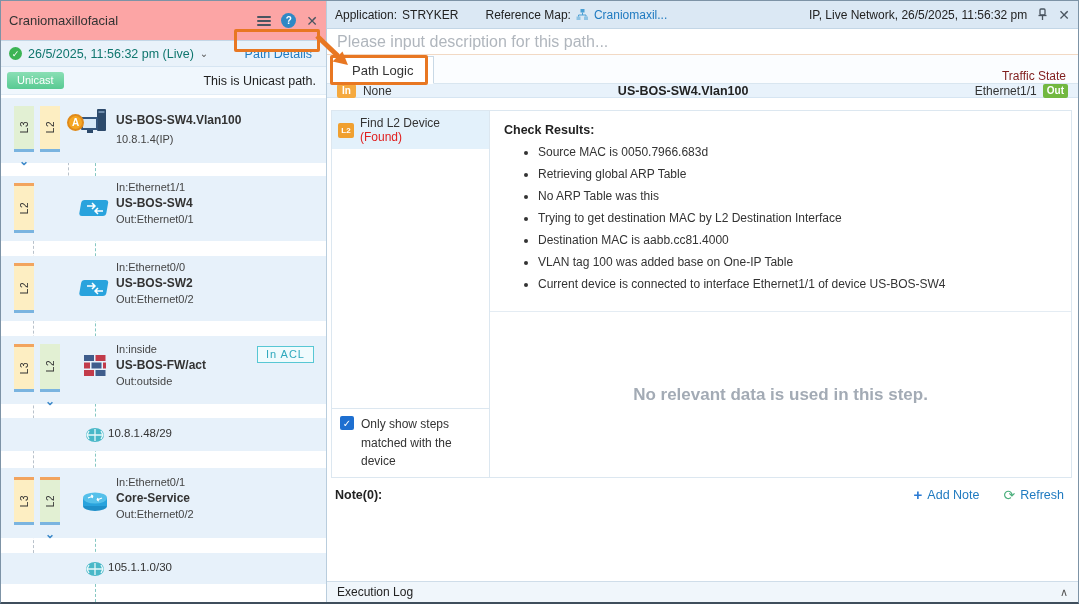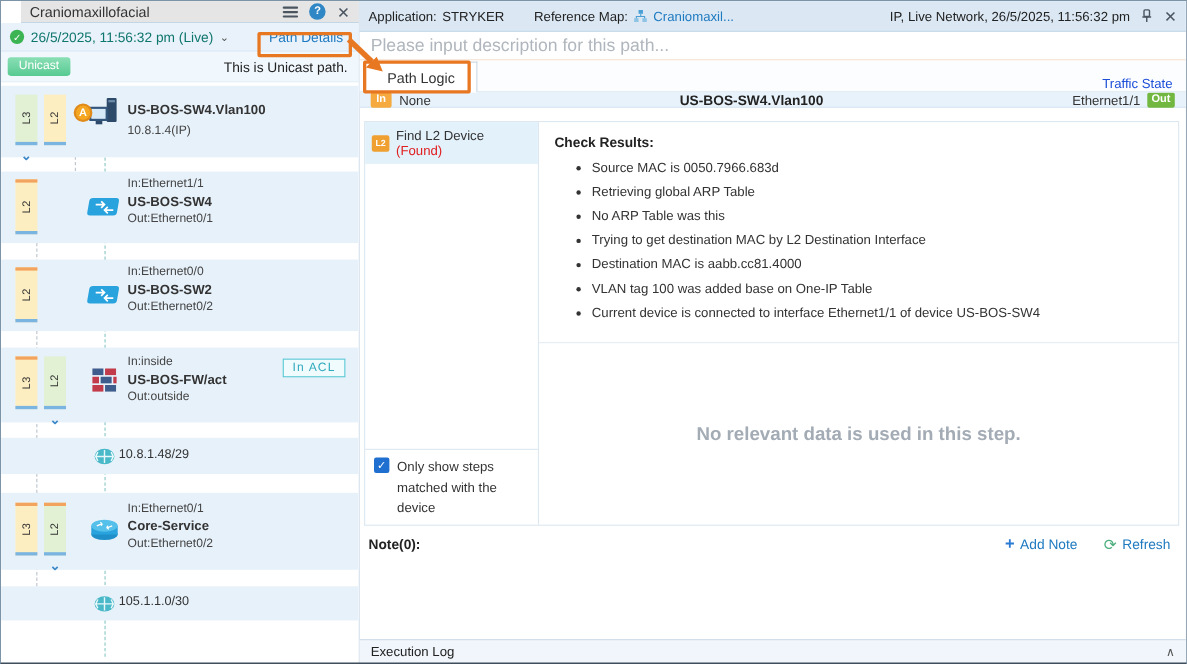--- a/index.html
+++ b/index.html
@@ -1,21 +1,21 @@
 <!DOCTYPE html>
 <html><head>
 <meta charset="utf-8">
 <style>
   * { margin:0; padding:0; box-sizing:border-box; }
   html,body { width:1079px; height:604px; font-family:"Liberation Sans", sans-serif; background:#fff; overflow:hidden; }
   .window { position:relative; width:1079px; height:604px; border:1px solid #7d93a6; border-bottom:2px solid #3f4e5c; background:#fff; display:flex; }
 
   
   .left-panel { width:326px; height:100%; border-right:1px solid #b9cddd; display:flex; flex-direction:column; background:#fff; }
-  .lp-titlebar { height:20px; background:#e5e5e5; border-bottom:1px solid #c3d6e6; display:flex; align-items:center; padding:0 8px;margin-left:18px; }
+  .lp-titlebar { height:40px; background:#fca5a5; border-bottom:1px solid #c3d6e6; display:flex; align-items:center; padding:0 8px; }
   .lp-title { font-size:13px; color:#333; flex:1; }
   .tb-icons { display:flex; align-items:center; gap:10px; }
   .icon-menu { width:14px; display:flex; flex-direction:column; gap:2px; cursor:pointer; }
   .icon-menu span { height:2px; background:#4a5560; border-radius:1px; }
   .icon-help { width:15px; height:15px; border-radius:50%; background:#2f88c5; color:#fff; font-size:10px; font-weight:bold; display:flex; align-items:center; justify-content:center; cursor:pointer; }
   .icon-close { font-size:14px; color:#4a5560; cursor:pointer; line-height:1; }
   .lp-timebar { height:26px; background:#e9f2fa; border-bottom:1px solid #d6e5f2; display:flex; align-items:center; padding:0 8px; gap:6px; }
   .check-circle { width:13px; height:13px; border-radius:50%; background:#3cb454; color:#fff; font-size:9px; display:flex; align-items:center; justify-content:center; }
   .lp-timestamp { font-size:12.5px; color:#0f766e; cursor:pointer; }
   .caret { font-size:10px; color:#555; }
@@ -52,21 +52,21 @@
   .rp-right { margin-left:auto; display:flex; align-items:center; gap:10px; }
   .maplink { color:#1f7ac0; cursor:pointer; }
   .icon-pin { cursor:pointer; display:flex; }
   .rp-desc { height:26px; background:#fff; border-bottom:1px solid #f2d9c4; display:flex; align-items:center; padding:0 10px; }
   .rp-desc input { border:none; outline:none; width:100%; font-size:16px; color:#555; font-family:"Liberation Sans",sans-serif; background:transparent; }
   .rp-desc input::placeholder { color:#b0b6bd; }
   .rp-tabs { height:29px; background:#fbfdff; border-bottom:1px solid #d9e6f0; display:flex; align-items:flex-end; padding-left:4px; position:relative; }
   .tab { height:28px; display:flex; align-items:center; justify-content:center; font-size:13px; cursor:pointer; padding:0 20px; }
   .tab.active { background:#fff; color:#333; border:1px solid #c9d9e6; border-bottom:1px solid #fff; margin-bottom:-1px; z-index:1; }
   .tab.inactive { background:#f4f8fb; color:#444; border:1px solid #d5e2ec; border-left:none; }
-  .traffic-state { margin-left:auto; align-self:center; font-size:12px; color:#1d4ed8; padding-right:12px; cursor:pointer;margin-top:13px; }
+  .traffic-state { margin-left:auto; align-self:center; font-size:12px; color:#7f1d1d; padding-right:12px; cursor:pointer;margin-top:13px; }
   .rp-stepbar { height:14px; background:#e8f2fb; border-bottom:1px solid #d6e5f2; display:flex; align-items:center; padding:0 10px; }
   .badge-in { background:#f5a93f; color:#fff; font-size:10px; font-weight:bold; border-radius:2px; padding:1px 5px 2px; margin-right:7px; }
   .badge-out { background:#72b840; color:#fff; font-size:10px; font-weight:bold; border-radius:2px; padding:1px 4px 2px; margin-left:6px; }
   .sb-none { font-size:12px; color:#333; }
   .sb-device { flex:1; text-align:center; font-size:12.5px; font-weight:bold; color:#222; }
   .sb-iface { font-size:12px; color:#333; }
 
   .rp-body { margin:12px 6px 0 4px; height:368px; display:flex; border:1px solid #dce7f0; }
   .steps-col { width:158px; border-right:1px solid #dce7f0; display:flex; flex-direction:column; }
   .step-item { background:#e3f1fb; display:flex; align-items:center; gap:6px; padding:5px 6px; font-size:12px; color:#333; cursor:pointer; }

